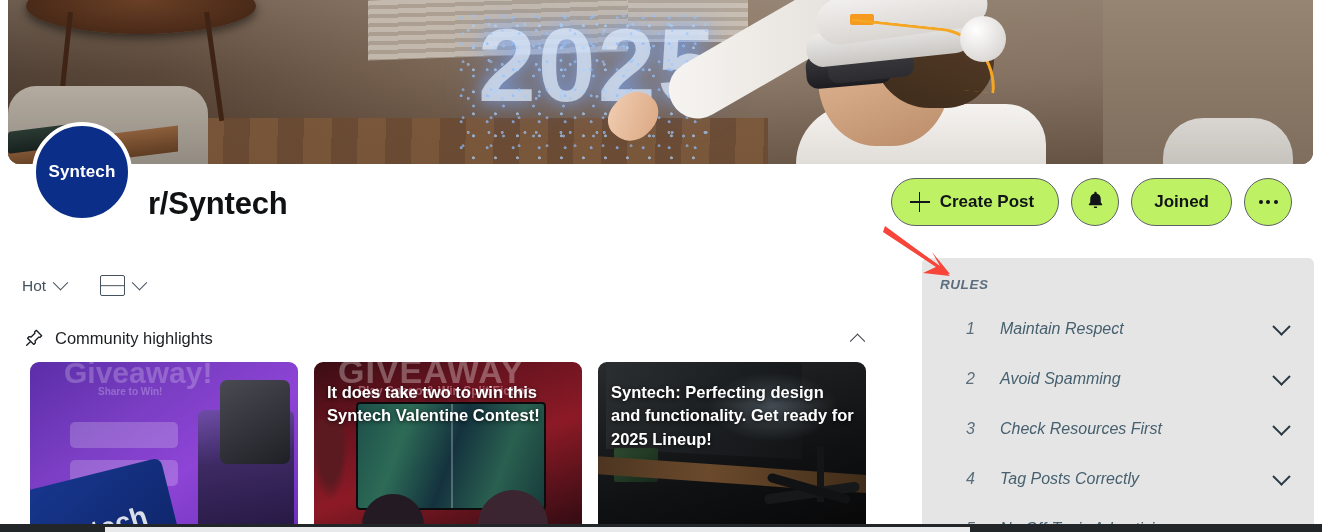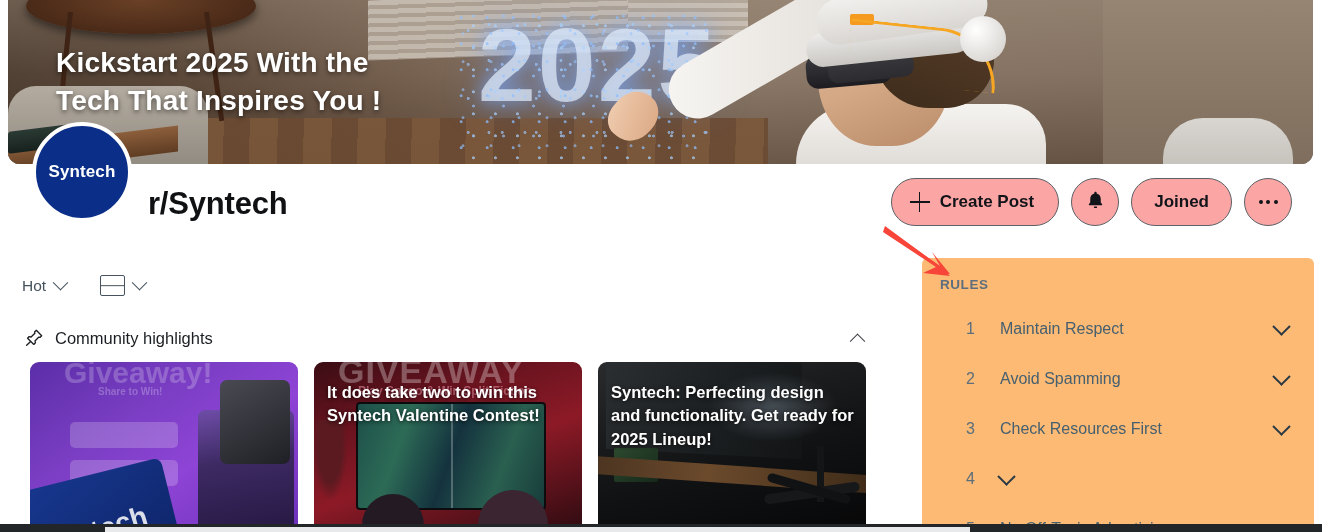--- a/index.html
+++ b/index.html
@@ -188,21 +188,21 @@
     font-size:31px; font-weight:700; color:#0f1113; letter-spacing:-.2px;
   }
 
   
   #header-actions {
     position:absolute; right:30px; top:178px;
     display:flex; align-items:center; gap:12px;
   }
   .hbtn {
     height:48px; border:1px solid #5c6166; border-radius:24px;
-    background:#fca5a5; color:#111418;
+    background:#bef264; color:#111418;
     display:flex; align-items:center; justify-content:center;
     font-size:17px; font-weight:600; cursor:pointer; padding:0 22px;
   }
   .hbtn.icon-only { width:48px; padding:0; }
   #create-post-btn { gap:10px; padding-left:18px; padding-right:24px; }
   .plus-icon { width:20px; height:20px; position:relative; flex:0 0 auto; }
   .plus-icon::before, .plus-icon::after {
     content:""; position:absolute; background:#111418;
   }
   .plus-icon::before { left:0; top:9px; width:20px; height:1.6px; }
@@ -342,21 +342,21 @@
     background:#111214; transform: rotate(16deg);
   }
   #hcard-3 .screenpic {
     position:absolute; left:16px; top:86px; width:44px; height:34px; border-radius:2px;
     background: linear-gradient(140deg,#2c4a2e,#16281a);
   }
 
   
   #rules-panel {
     position:absolute; left:922px; top:258px; width:392px; height:274px;
-    background:#fdba74; border-radius:6px 6px 0 0; overflow:hidden;
+    background:#e5e5e5; border-radius:6px 6px 0 0; overflow:hidden;font-style:italic;
   }
   #rules-heading {
     position:absolute; left:18px; top:19px;
     font-size:13.5px; font-weight:700; letter-spacing:.55px; color:#5d6f7e;
   }
   #rules-list { position:absolute; left:0; top:46px; width:100%; }
   .rule-row {
     display:flex; align-items:center; height:50px; padding:0 26px 0 44px; cursor:pointer;
   }
   .rule-num { width:34px; font-size:16px; color:#5a6e7c; flex:0 0 auto; }
@@ -404,22 +404,20 @@
       <div class="vr-hair"></div>
       <div class="vr-lens"></div>
       <div class="vr-dark"></div>
       <div class="vr-strap-side"></div>
       <div class="vr-strap-top"></div>
       <div class="vr-badge"></div>
       <div class="vr-cable"></div>
       <div class="vr-dial"></div>
     </div>
 
-    <div id="banner-title">Kickstart 2025 With the
-Tech That Inspires You !</div>
   </div>
 
   <div id="avatar">
     <span id="avatar-label">Syntech</span>
   </div>
   <div id="community-title">r/Syntech</div>
 
   <div id="header-actions">
     <div class="hbtn" id="create-post-btn">
       <span class="plus-icon"></span>
@@ -525,20 +523,21 @@
       </div>
 
       <div class="rule-row">
         <span class="rule-num">3</span>
         <span class="rule-text">Check Resources First</span>
         <span class="rule-chev"></span>
       </div>
 
       <div class="rule-row">
         <span class="rule-num">4</span>
+        <span class="rule-text">Tag Posts Correctly</span>
         <span class="rule-chev"></span>
       </div>
 
       <div class="rule-row">
         <span class="rule-num">5</span>
         <span class="rule-text">No Off-Topic Advertising</span>
         <span class="rule-chev"></span>
       </div>
 
     </div>

